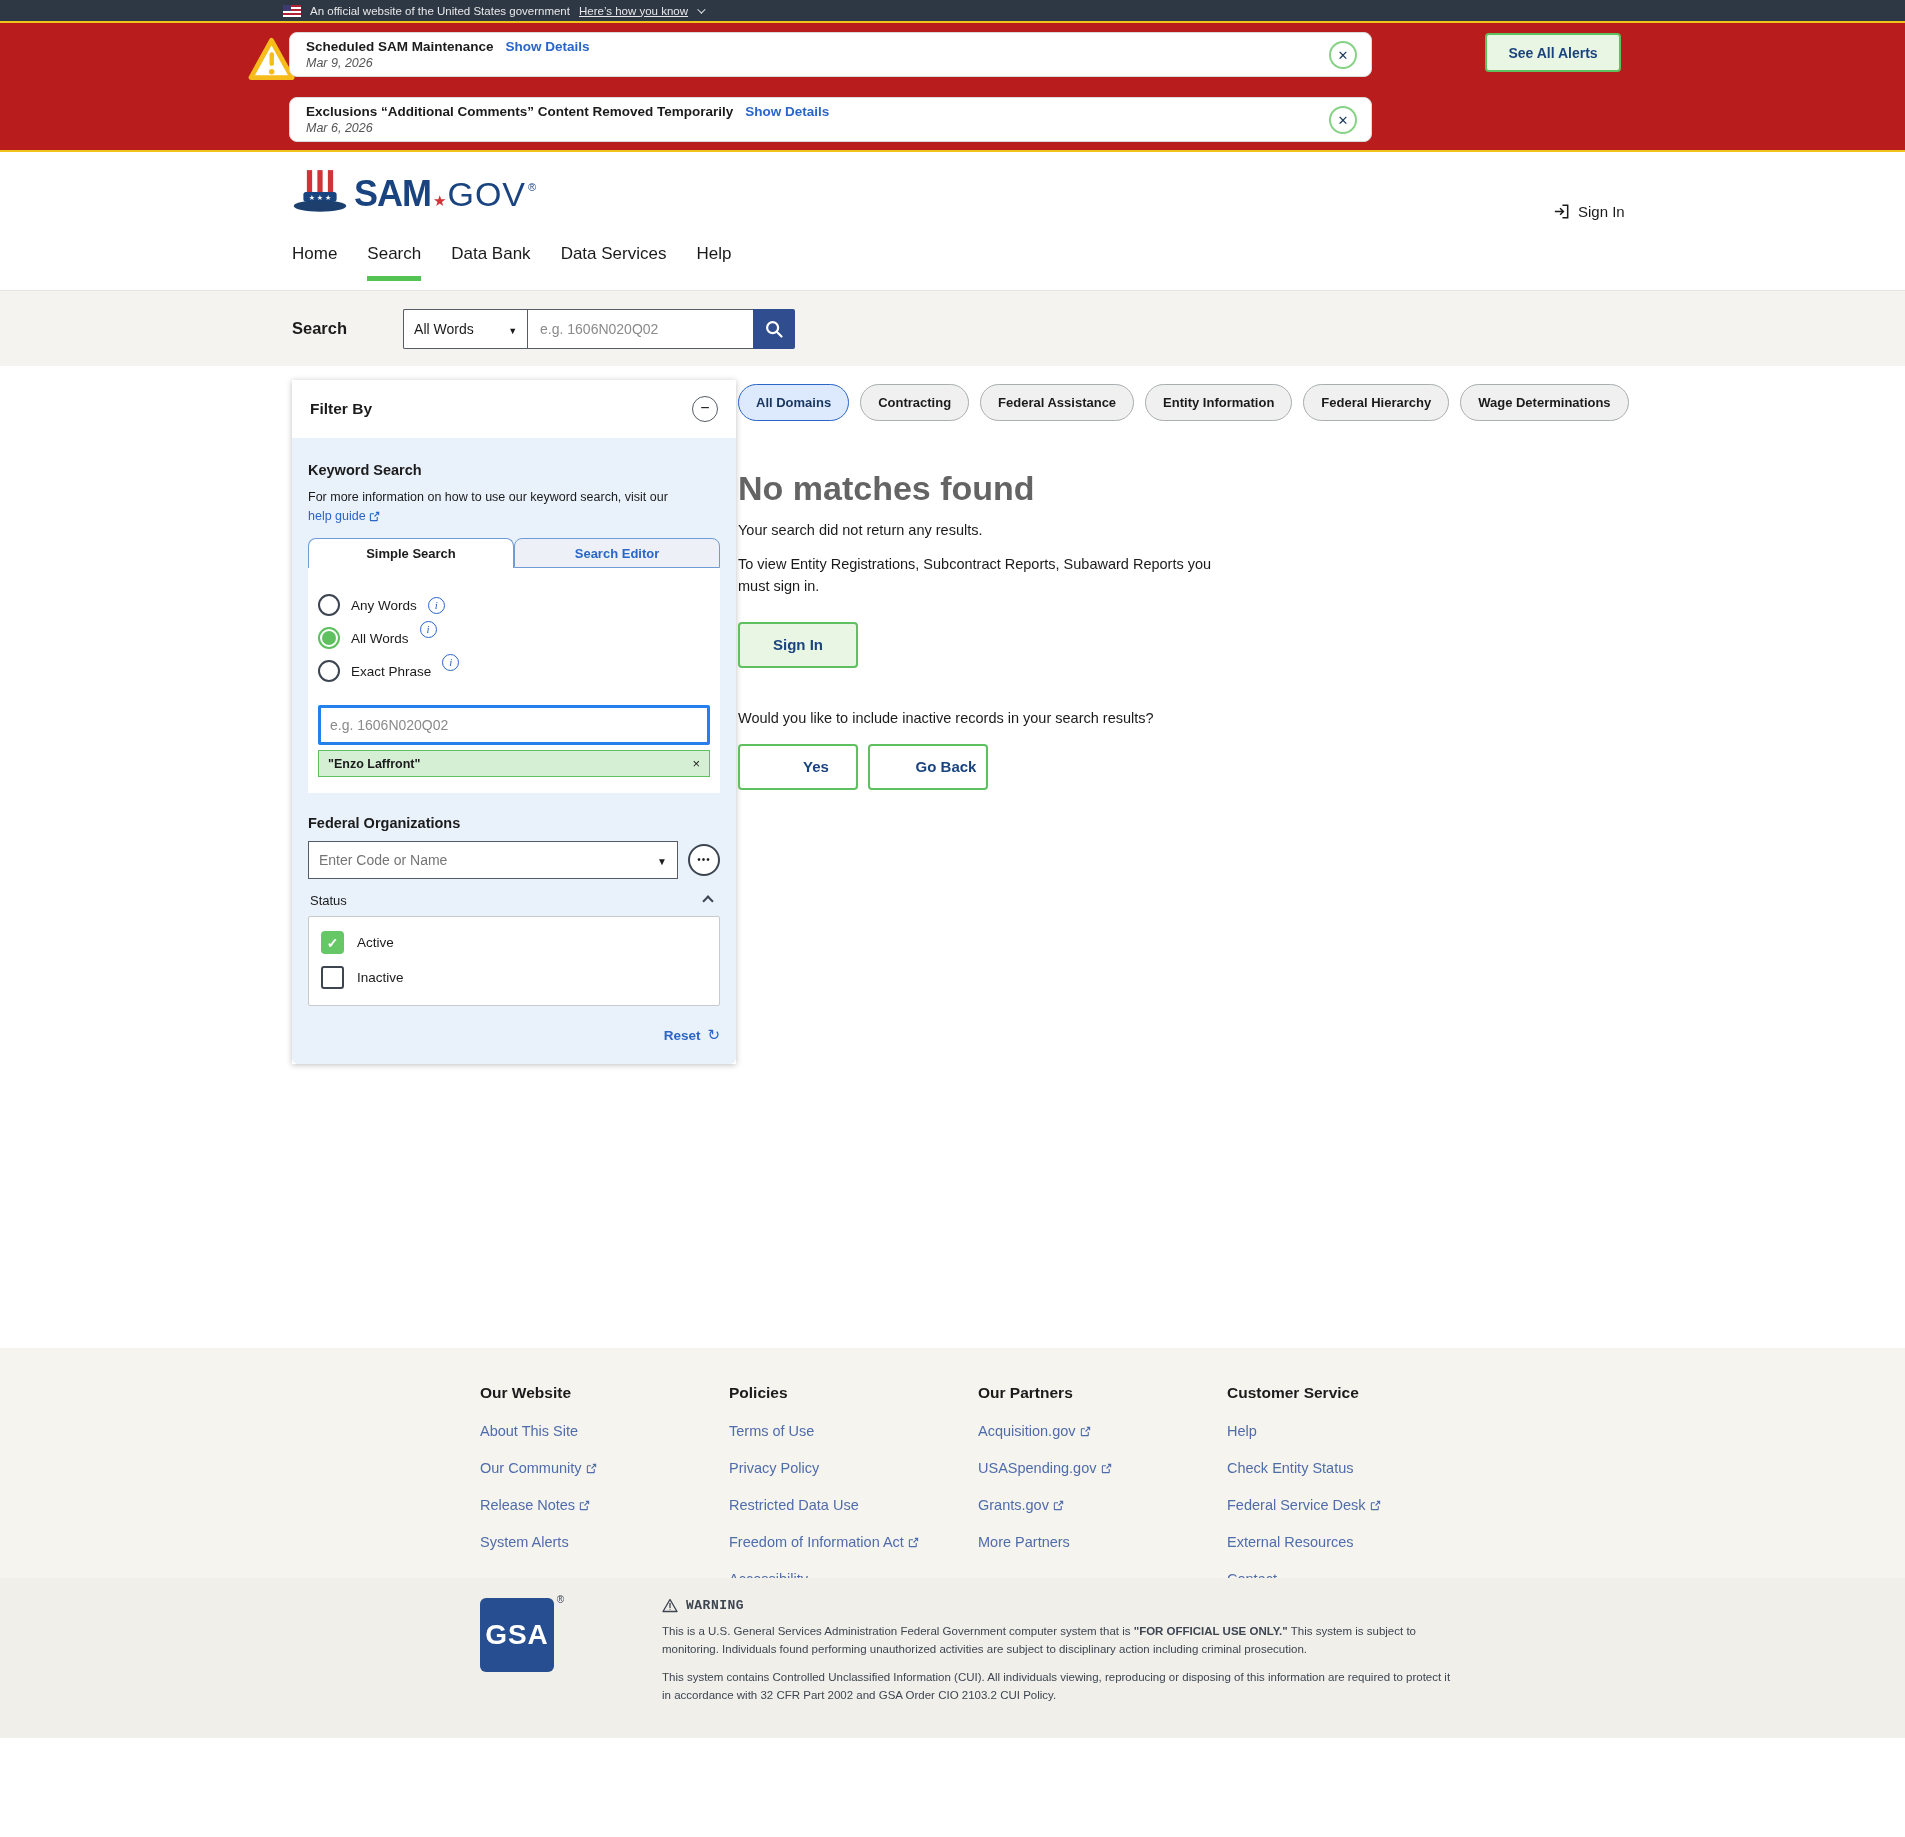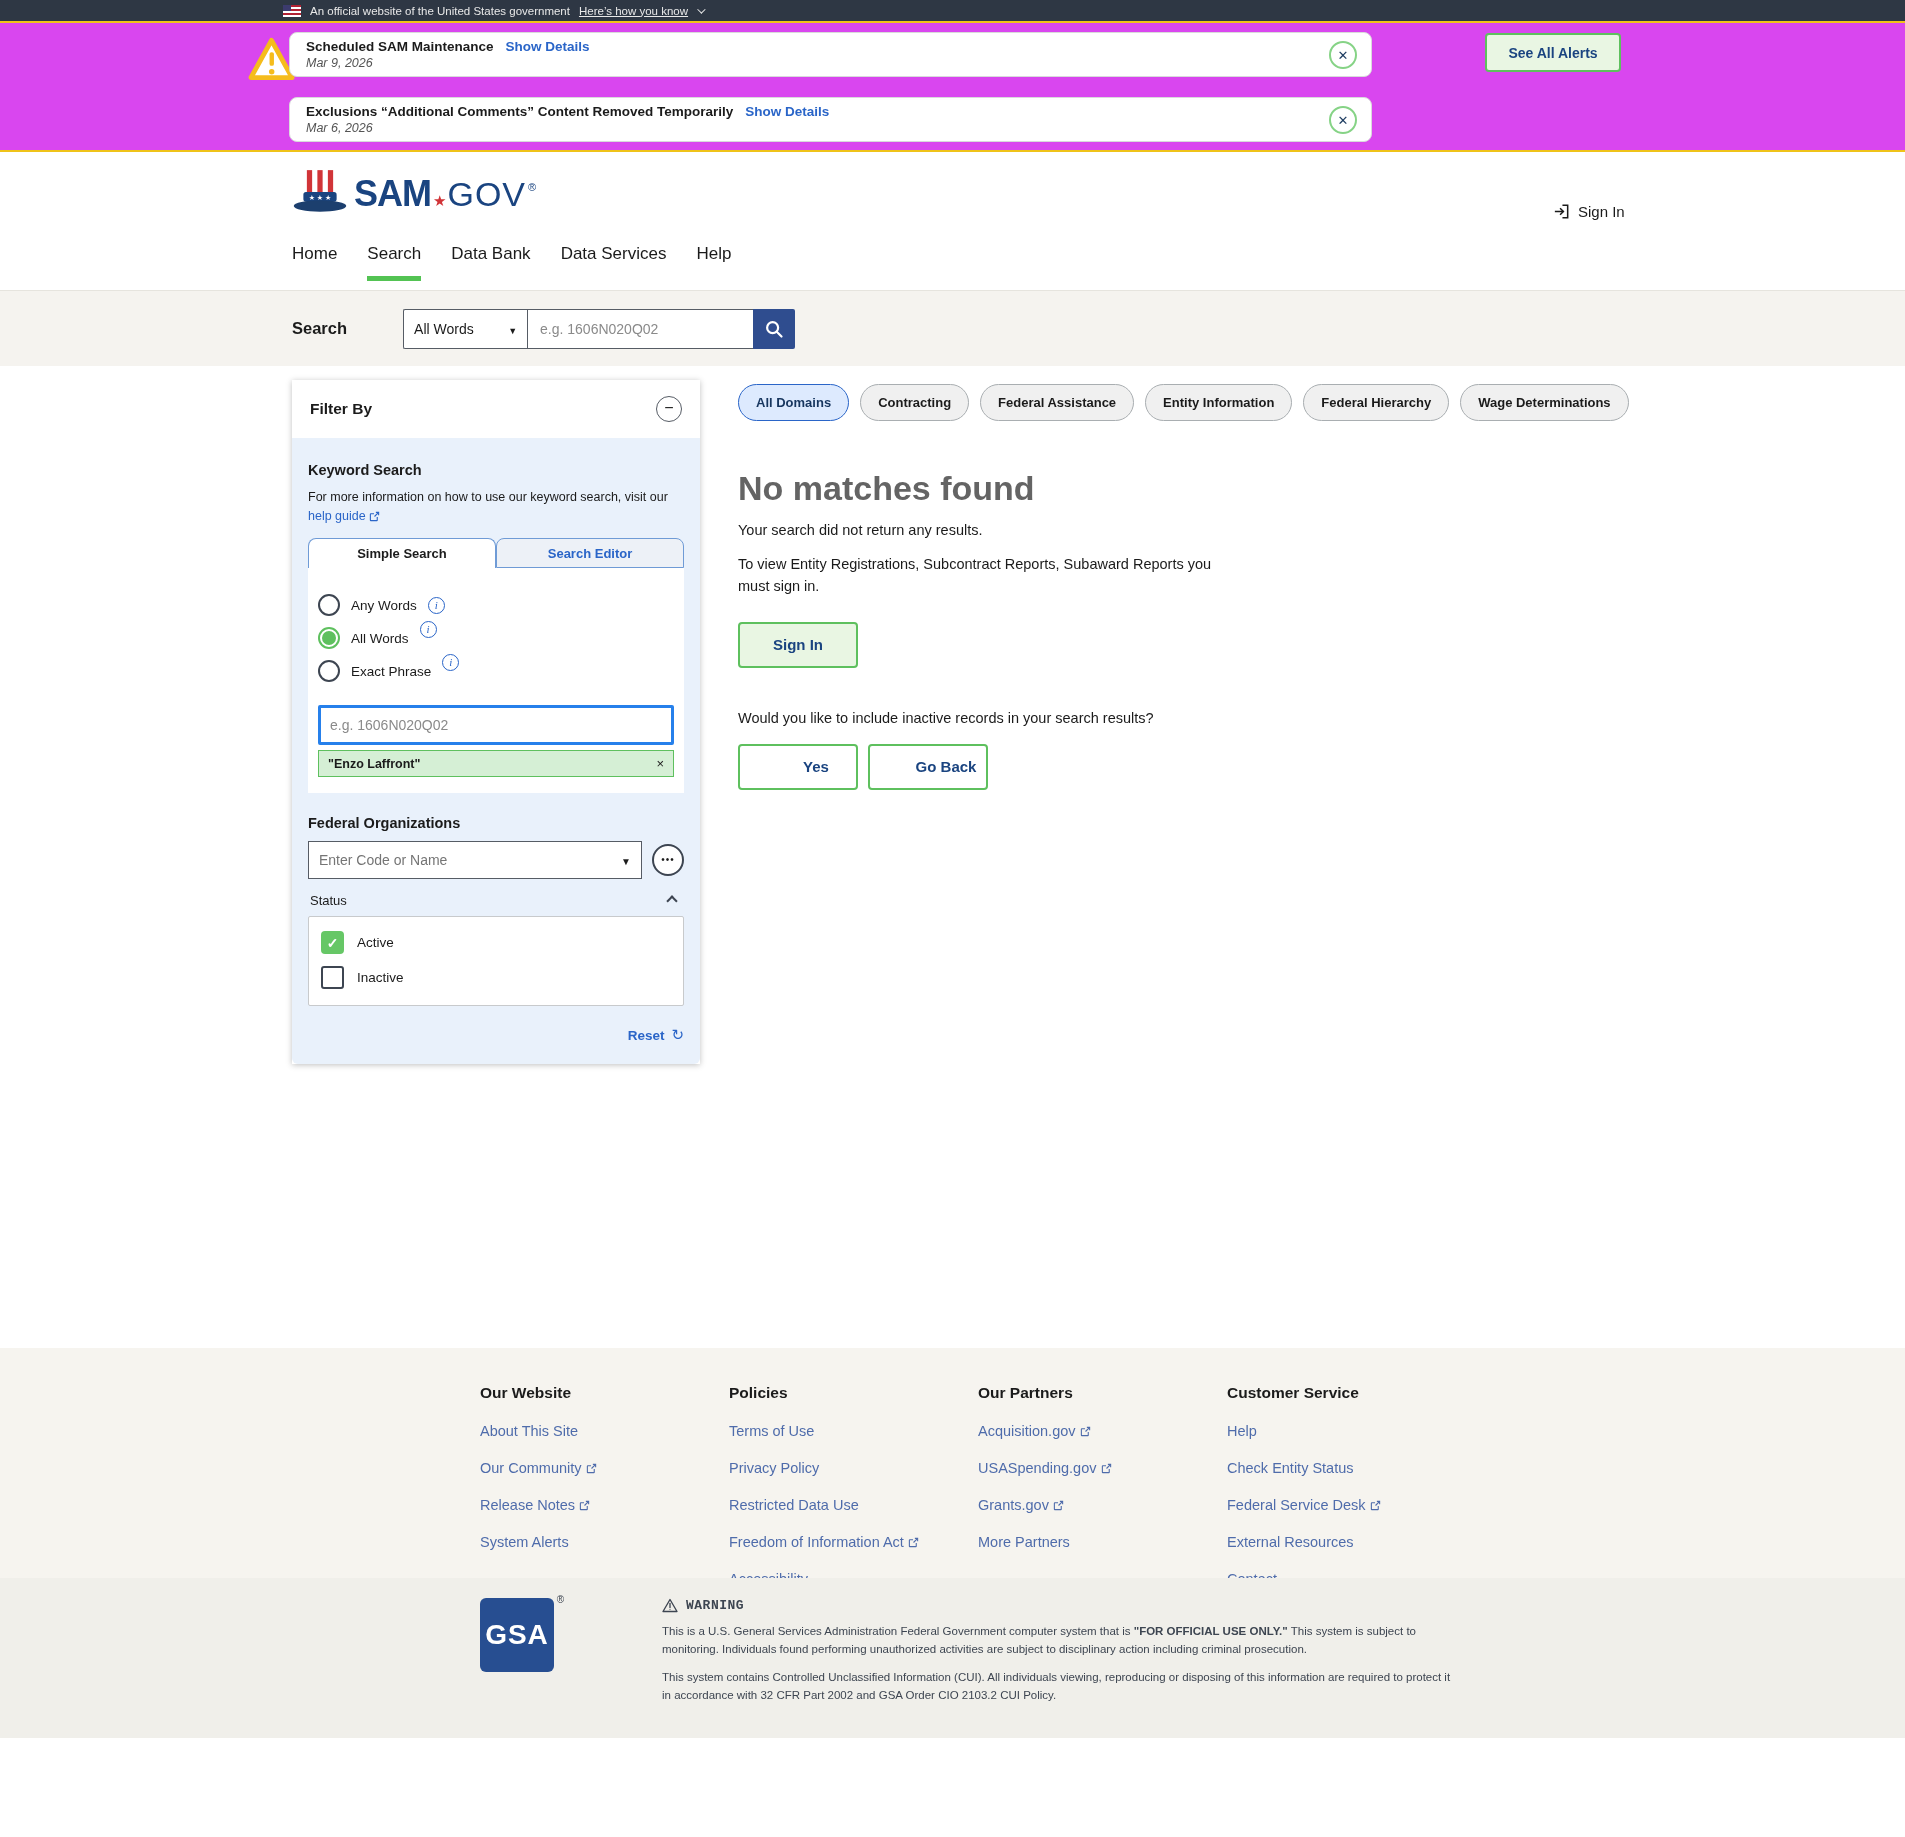--- a/index.html
+++ b/index.html
@@ -9,21 +9,21 @@
   
   .gov-banner { height:21px; background:#2e3744; display:flex; align-items:center; }
   .gov-banner-inner { margin-left:283px; display:flex; align-items:center; gap:9px; font-size:11.5px; color:#e8e8e8; }
   .flag { position:relative; width:18px; height:12px; background:repeating-linear-gradient(180deg,#b22234 0 2px,#fff 2px 4px); flex:0 0 auto; }
   .flag::after { content:""; position:absolute; left:0; top:0; width:8px; height:6px; background:#3c3b6e; }
   .banner-link { color:#e8e8e8; text-decoration:underline; cursor:pointer; }
   .chev-down { width:6px; height:6px; border-right:1.5px solid #e8e8e8; border-bottom:1.5px solid #e8e8e8; transform:rotate(45deg) translateY(-2px); display:inline-block; }
   .goldline { height:2px; background:#efc319; }
 
   
-  .alerts { position:relative; height:127px; background:#d946ef; }
+  .alerts { position:relative; height:127px; background:#b91c1c; }
   .alert-triangle { position:absolute; left:248px; top:10px; }
   .alert-list { margin-left:289px; padding-top:9px; width:1083px; }
   .alert-card { height:45px; border:1px solid #d9dadb; border-radius:8px; background:#fff; display:flex; align-items:center; padding:0 16px; margin-bottom:20px; position:relative; }
   .alert-text { display:flex; flex-direction:column; gap:2px; }
   .alert-title-row { display:flex; gap:12px; align-items:baseline; }
   .alert-title { font-size:13.5px; font-weight:bold; color:#1b1b1b; }
   .alert-details { font-size:13.5px; font-weight:bold; color:#2a65c8; cursor:pointer; }
   .alert-date { font-size:12.5px; font-style:italic; color:#545454; }
   .alert-close { position:absolute; right:14px; top:8px; width:28px; height:28px; border:2px solid #86d386; border-radius:50%; background:#fff; cursor:pointer; display:flex; align-items:center; justify-content:center; }
   .alert-close::after { content:"✕"; font-size:13px; color:#1b3a5f; }
@@ -50,21 +50,21 @@
   .mode-select { width:124px; background:#fff; border:1px solid #565c65; border-right:none; display:flex; align-items:center; justify-content:space-between; padding:0 10px; font-size:14px; cursor:pointer; border-radius:2px 0 0 2px; }
   .mode-caret::after { content:"▼"; font-size:9px; color:#1b1b1b; }
   .band-input { width:226px; border:1px solid #565c65; border-right:none; padding:0 12px; font-size:14px; color:#1b1b1b; font-family:"Liberation Sans",sans-serif; }
   .band-input::placeholder { color:#8a8a8a; }
   .band-search-btn { width:42px; background:#2f4d8f; border:none; border-radius:0 2px 2px 0; display:flex; align-items:center; justify-content:center; cursor:pointer; }
 
   
   .main { position:relative; height:982px; background:#fff; }
 
   
-  .filter-panel { position:absolute; left:292px; top:14px; width:408px; border-radius:0; box-shadow:0 1px 6px rgba(0,0,0,0.25); background:#fff; }
+  .filter-panel { position:absolute; left:292px; top:14px; width:444px; border-radius:0; box-shadow:0 1px 6px rgba(0,0,0,0.25); background:#fff; }
   .fp-header { height:58px; display:flex; align-items:center; justify-content:space-between; padding:0 18px; }
   .fp-title { font-size:15.5px; font-weight:bold; color:#1b1b1b; }
   .fp-collapse { width:26px; height:26px; border:1.5px solid #565c65; border-radius:50%; background:#fff; display:flex; align-items:center; justify-content:center; cursor:pointer; }
   .fp-collapse::after { content:"−"; font-size:16px; color:#1b1b1b; margin-top:-2px; }
   .fp-body { background:#e9f1fb; border-radius:0 0 6px 6px; padding:24px 16px 16px; }
   .kw-heading { font-size:14.5px; font-weight:bold; color:#1b1b1b; margin-bottom:10px; }
   .kw-help { font-size:12.5px; color:#1b1b1b; line-height:1.45; }
   .kw-help-link { color:#2a65c8; cursor:pointer; display:inline-flex; align-items:center; gap:3px; margin-top:2px; font-size:12.5px; }
   .tabs { display:flex; margin-top:14px; }
   .tab { flex:1; height:30px; display:flex; align-items:center; justify-content:center; font-size:13px; font-weight:bold; cursor:pointer; border-radius:8px 8px 0 0; }

